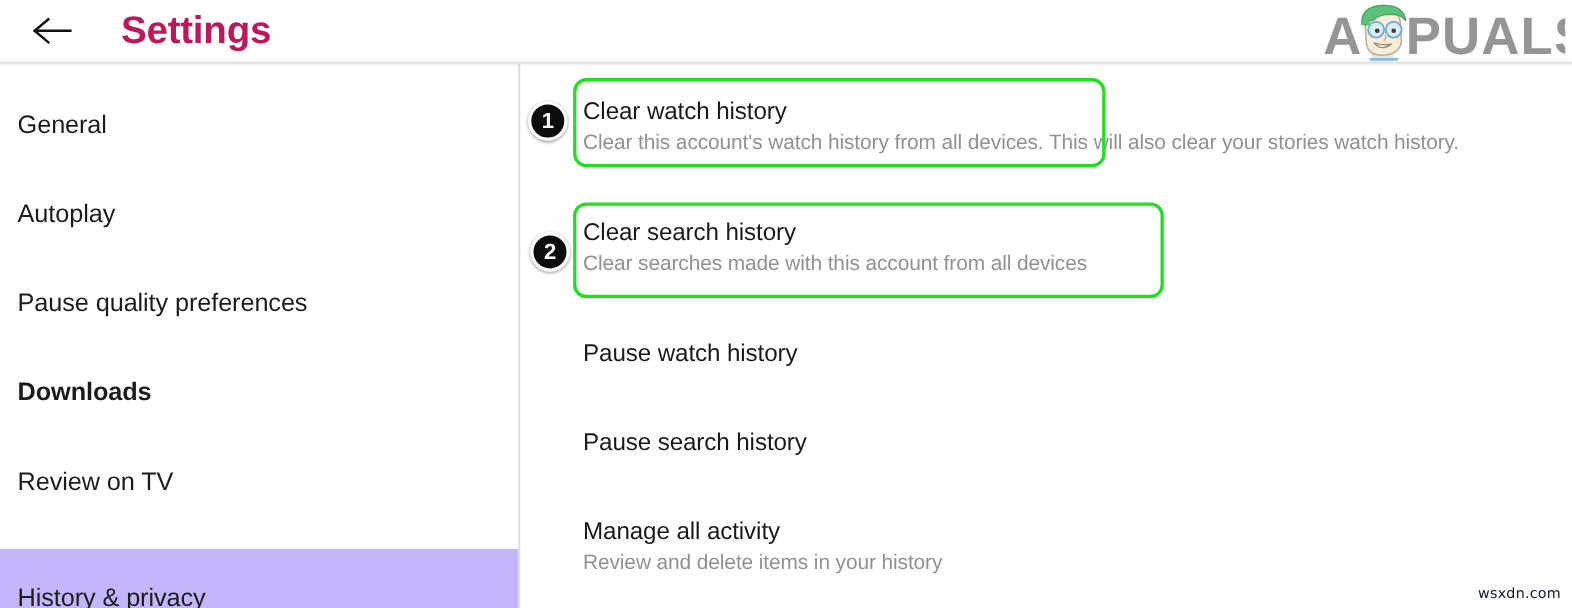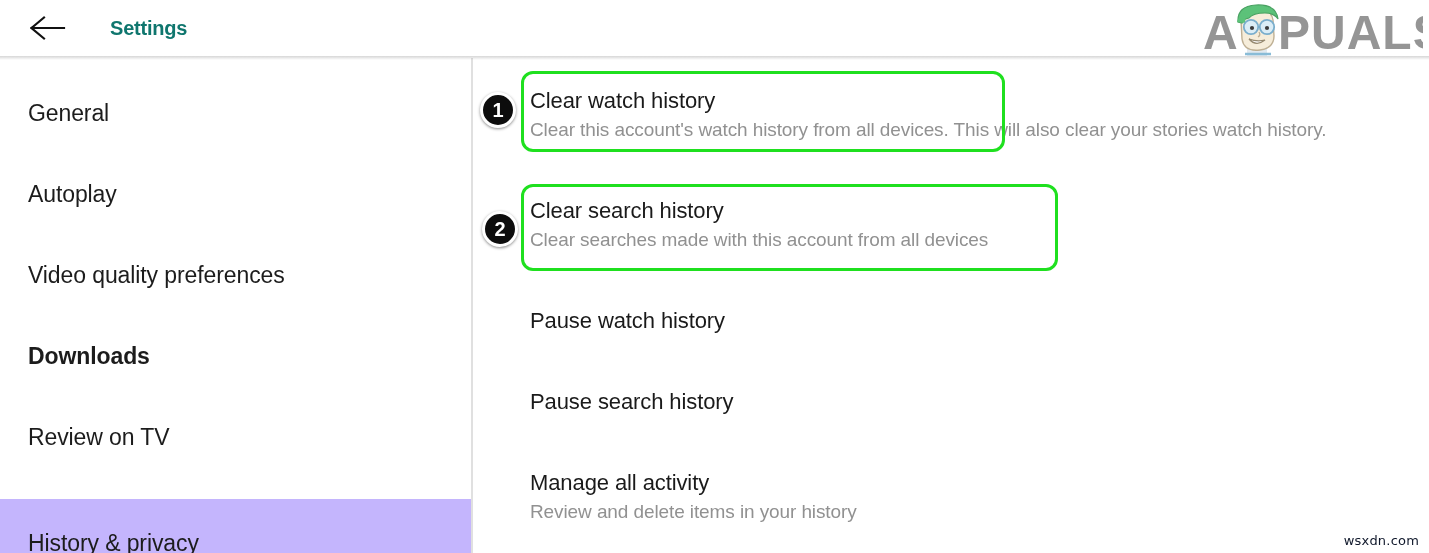--- a/index.html
+++ b/index.html
@@ -44,23 +44,23 @@
     left: 27px; top: 10px;
     width: 42px; height: 36px;
     display: flex; align-items: center; justify-content: center;
     cursor: pointer;
   }
   .back-btn svg { display: block; }
   .page-title {
     position: absolute;
     left: 110px;
     top: 8px;
-    font-size: 20px;
+    font-size: 35px;
     font-weight: bold;
-    color: #0f766e;
+    color: #be185d;
     letter-spacing: -0.2px;
     line-height: 40px;
   }
 
   
   .brand-logo {
     position: absolute;
     right: 6px;
     top: 2px;
     width: 222px;
@@ -77,21 +77,21 @@
     background: #ffffff;
     border-right: 2px solid #e0e0e0;
   }
   .side-item {
     position: absolute;
     left: 0;
     width: 471px;
     height: 81px;
     display: flex;
     align-items: center;
-    padding-left: 28px;
+    padding-left: 16px;
     cursor: pointer;
   }
   .side-item .side-label {
     font-size: 23px;
     color: #1c1c1c;
     line-height: 30px;
     letter-spacing: -0.1px;
   }
   .side-item.active {
     background: #c4b5fd;
@@ -235,21 +235,21 @@
 
     <div class="side-item" style="top:14px;">
       <span class="side-label">General</span>
     </div>
 
     <div class="side-item" style="top:95px;">
       <span class="side-label">Autoplay</span>
     </div>
 
     <div class="side-item" style="top:176px;">
-      <span class="side-label">Video quality preferences</span>
+      <span class="side-label">Pause quality preferences</span>
     </div>
 
     <div class="side-item" style="top:257px;font-weight:bold;">
       <span class="side-label">Downloads</span>
     </div>
 
     <div class="side-item" style="top:338px;">
       <span class="side-label">Review on TV</span>
     </div>
 

